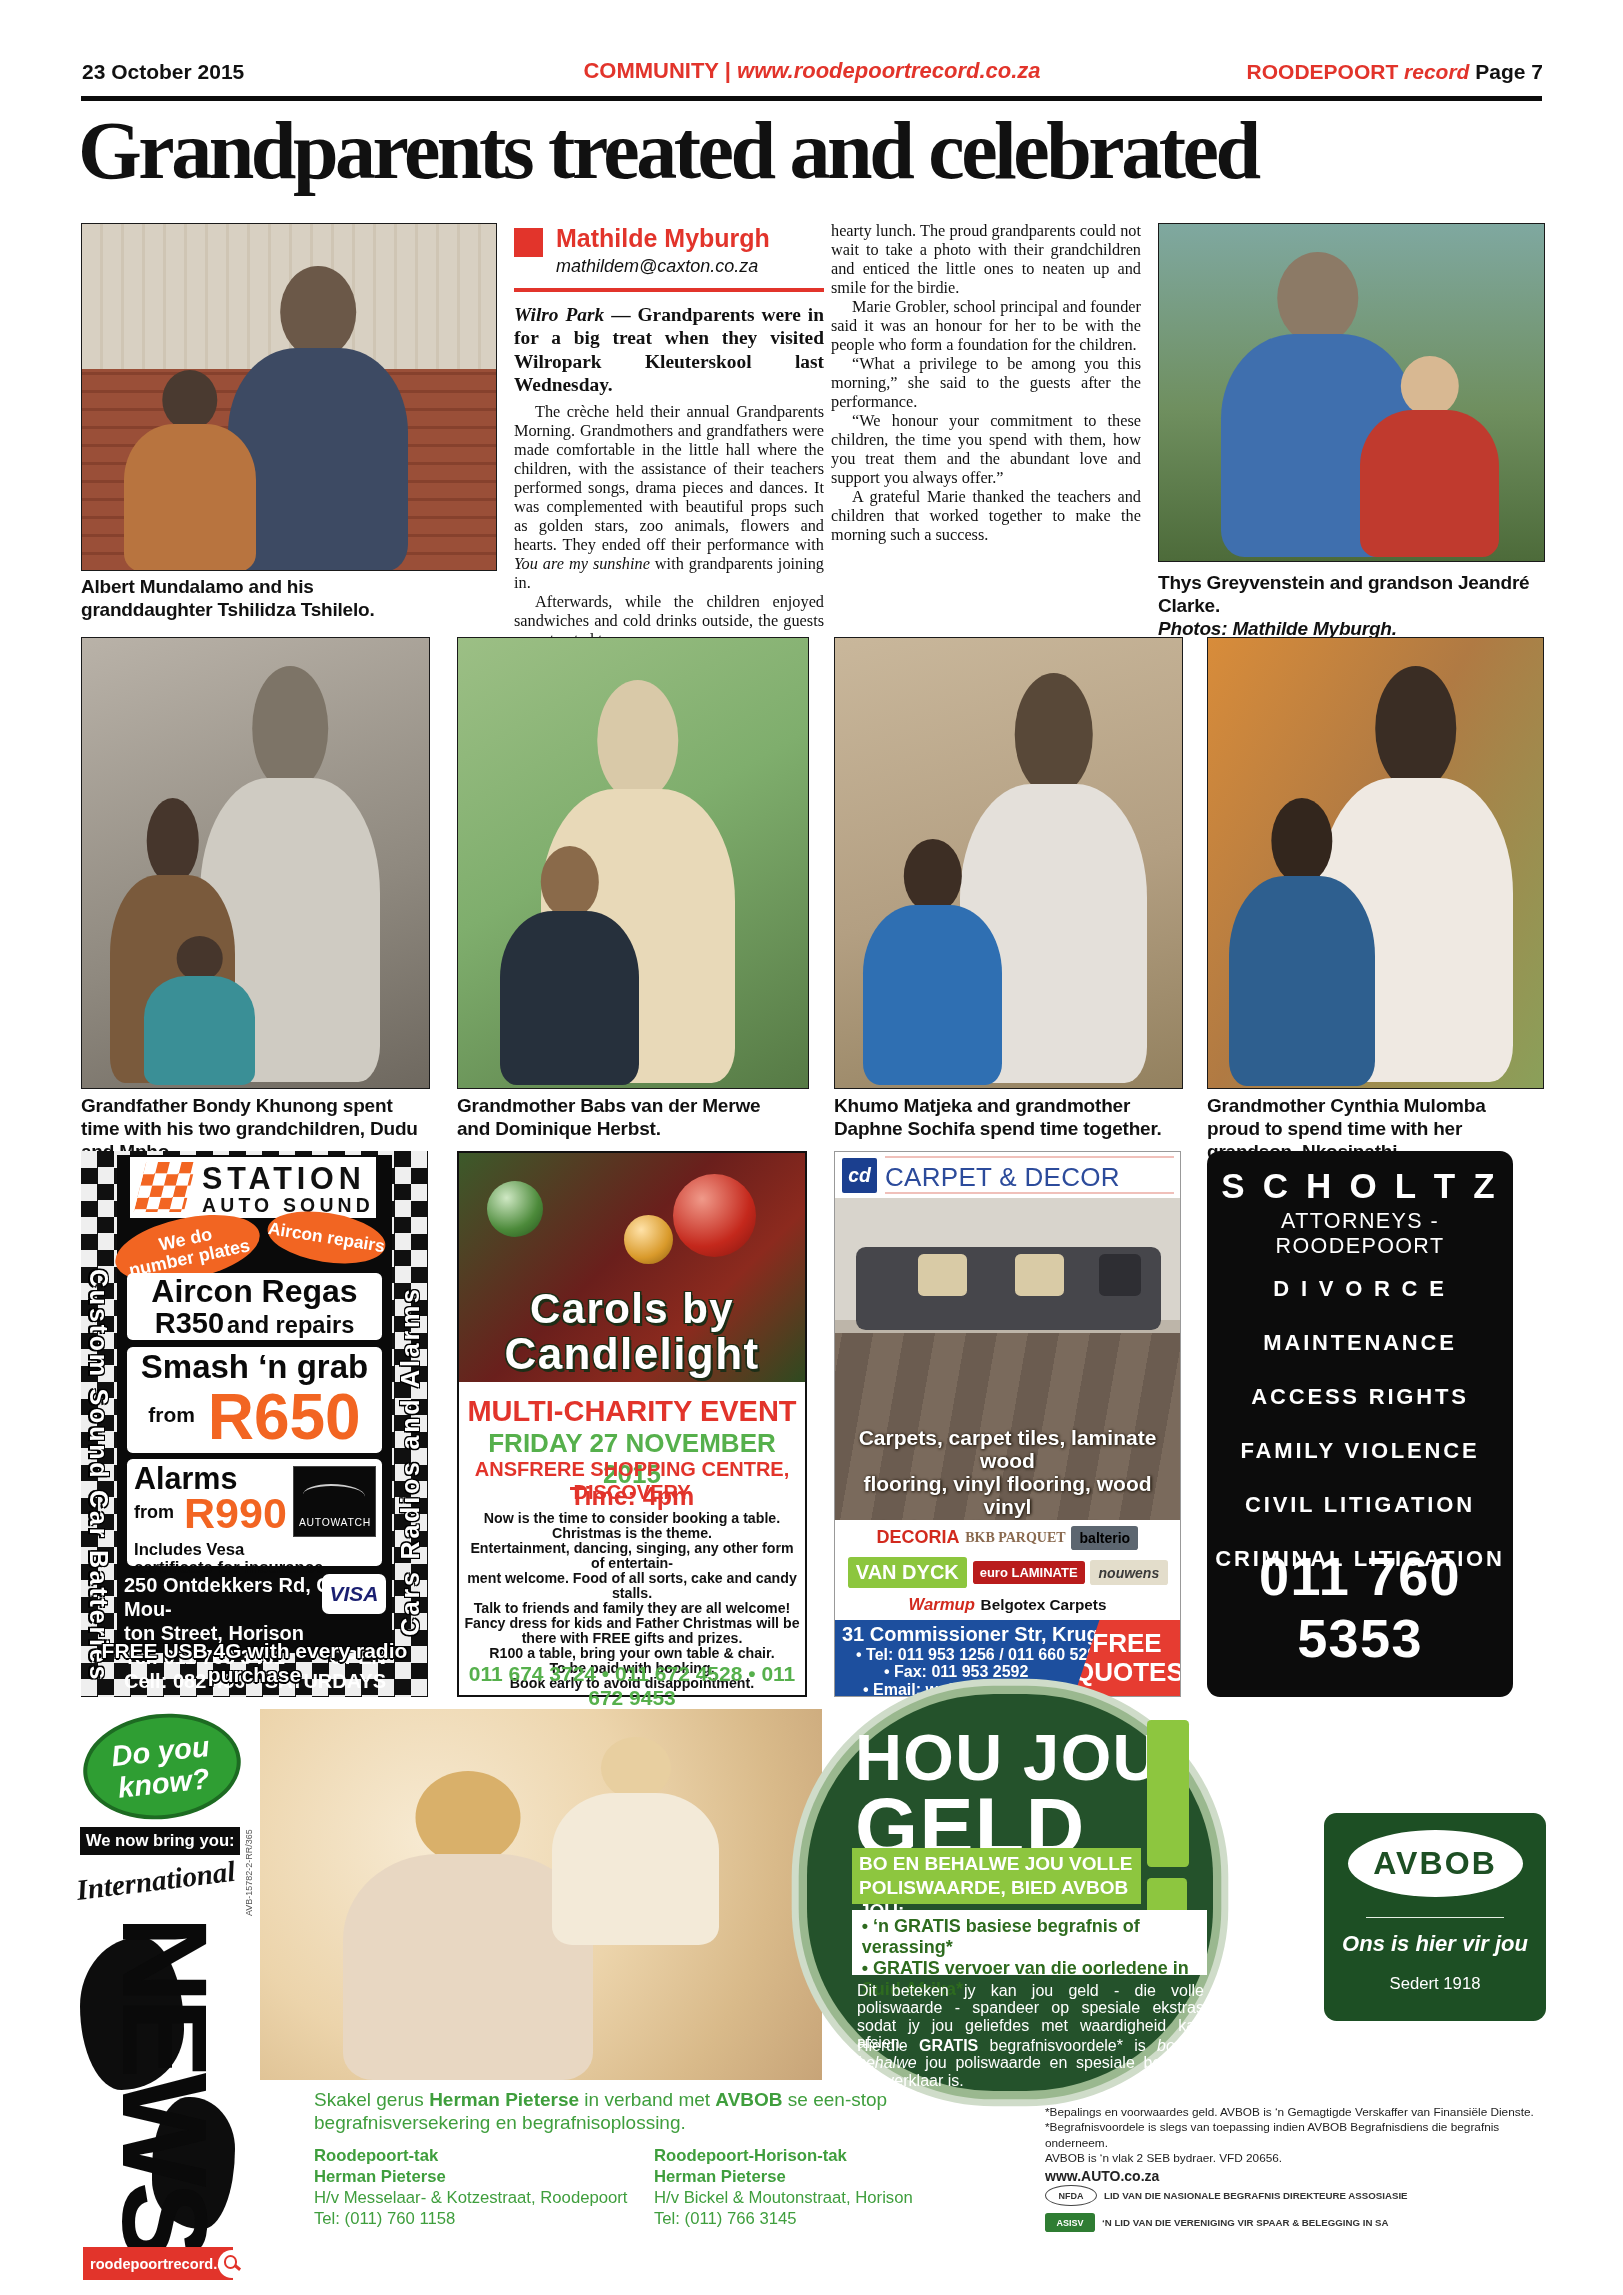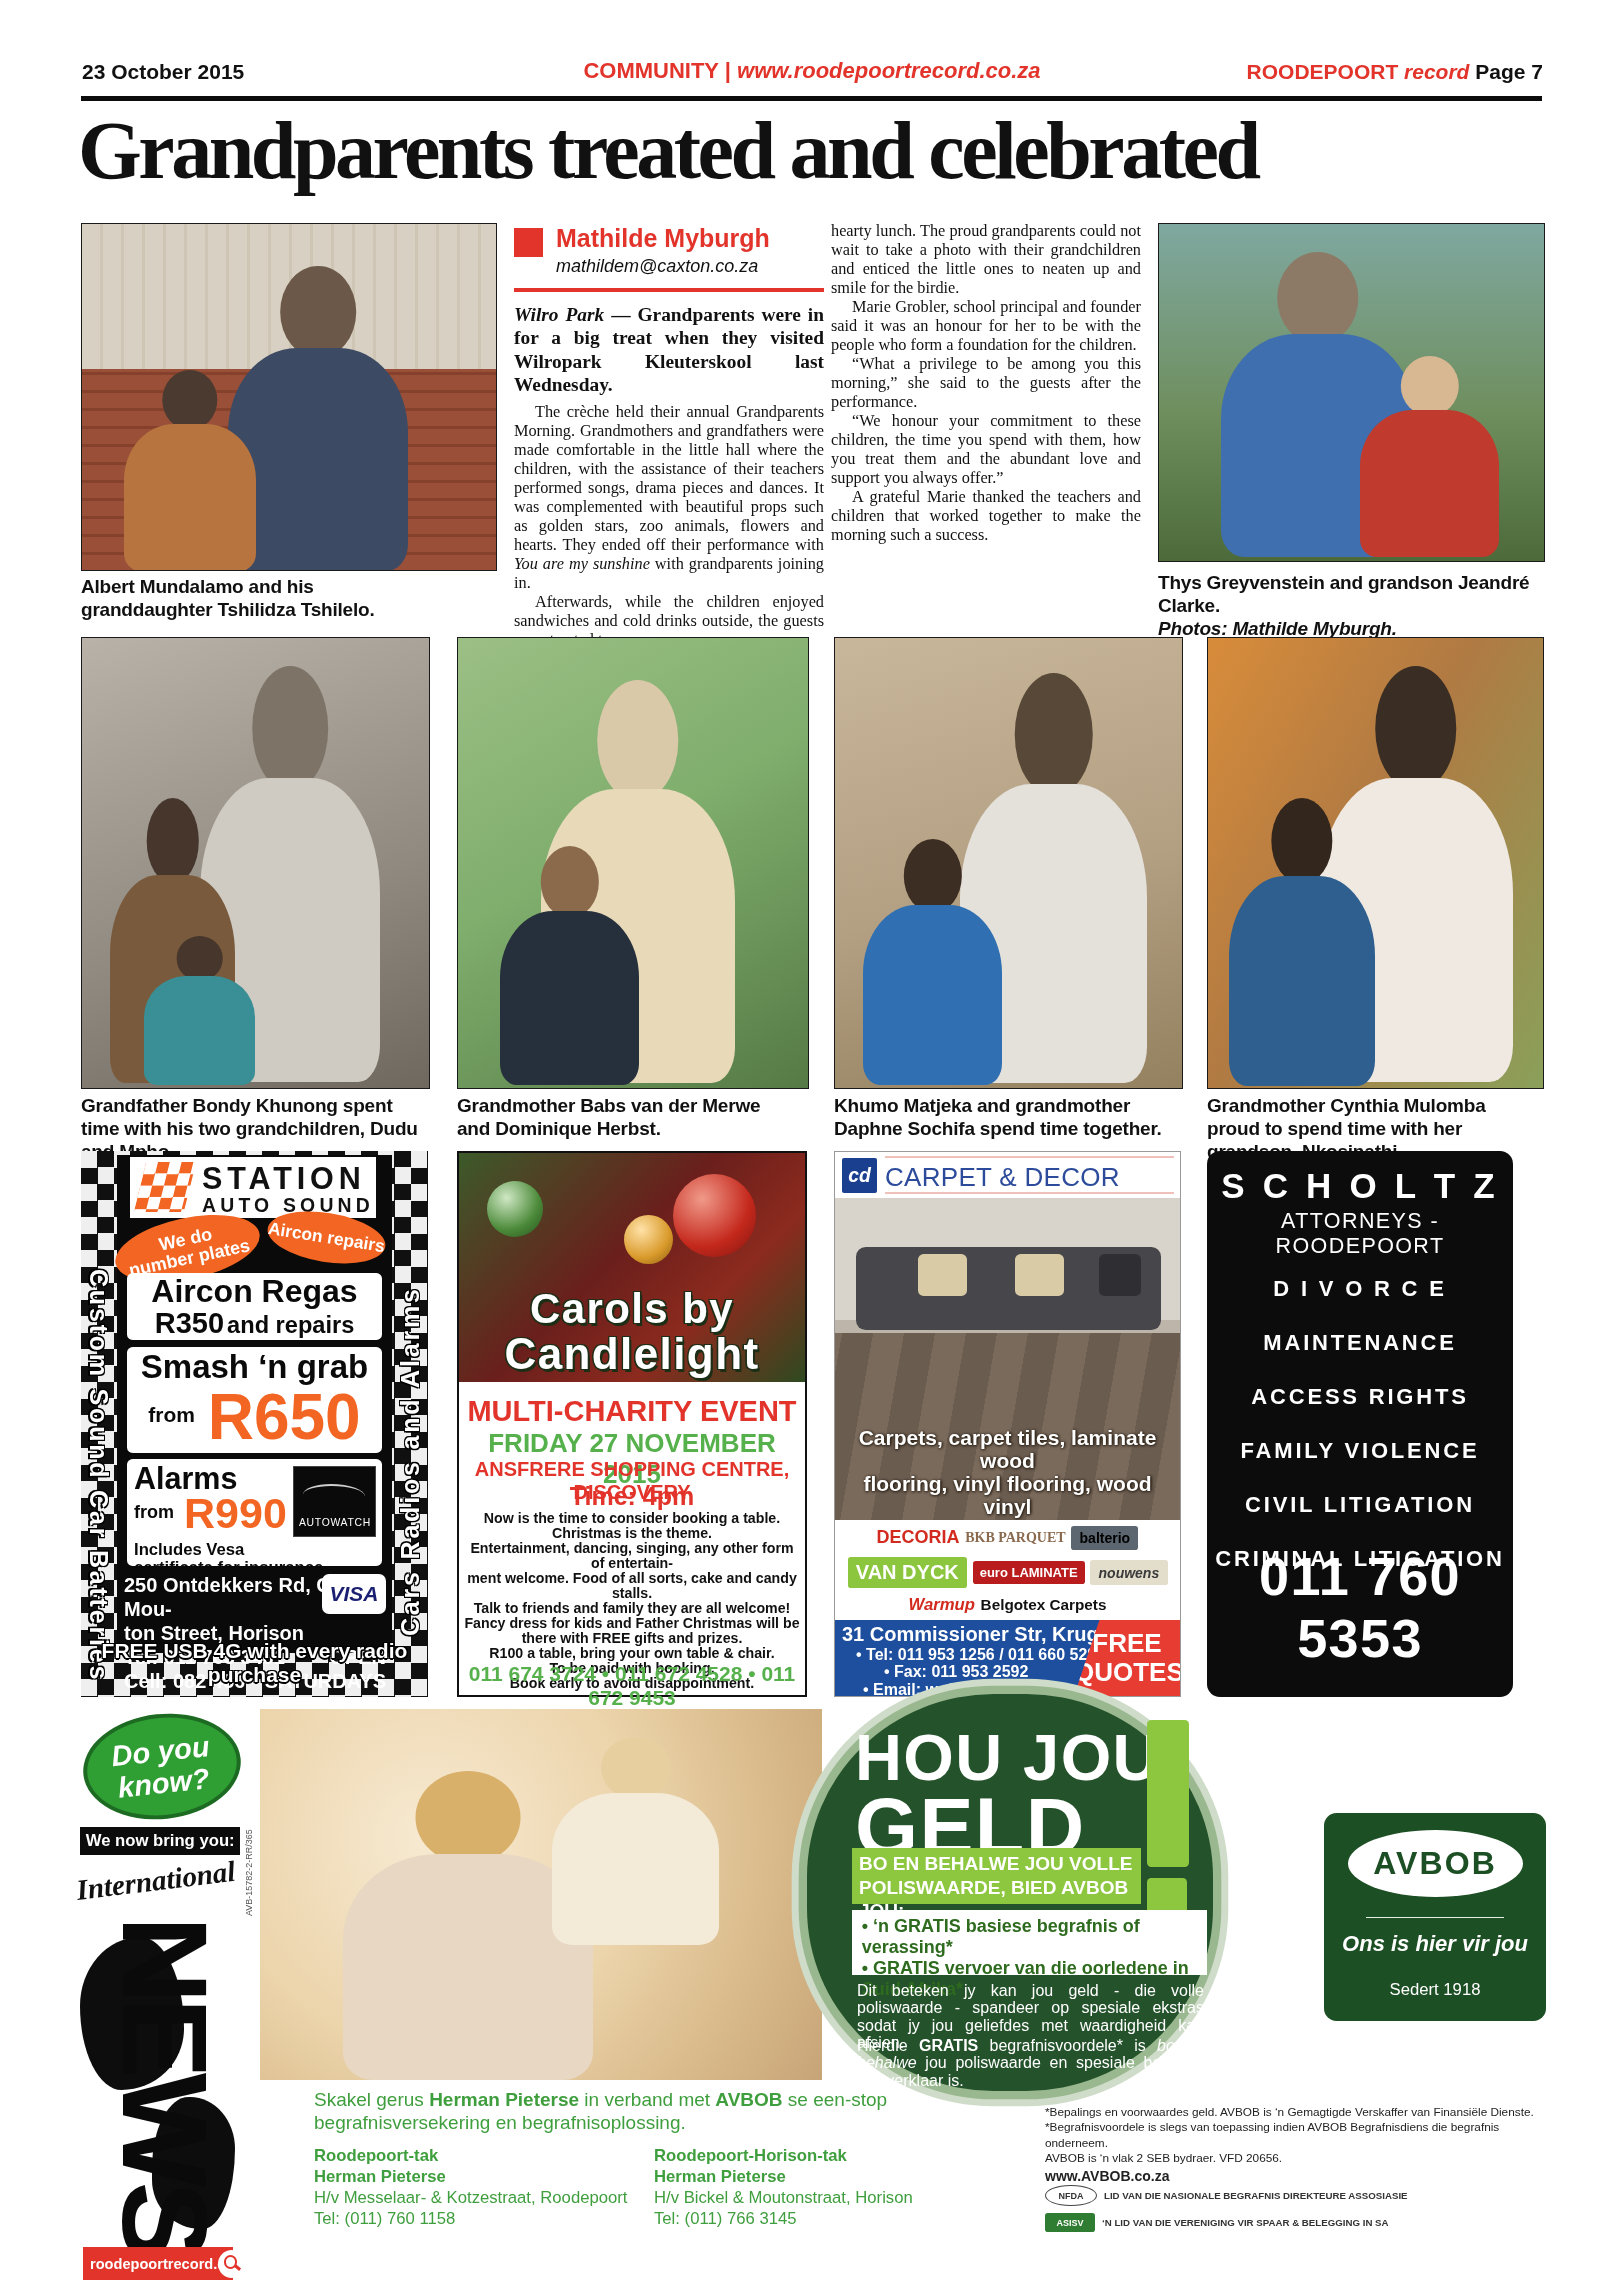--- a/index.html
+++ b/index.html
@@ -349,21 +349,21 @@
     <span>Hierdie </span><span class="bold">GRATIS</span><span> begrafnisvoordele* is </span><span class="italic">bo en behalwe</span><span> jou poliswaarde en spesiale bonusse wat verklaar is.</span>
   </div>
 
   <div class="abs" style="left:1324px;top:1813px;width:222px;height:208px;background:#1d4f24;border-radius:12.5px;">
     <div class="abs" style="left:23.6px;top:16.7px;width:175px;height:67px;background:#fff;border-radius:50%;
                 display:flex;align-items:center;justify-content:center;">
       <span class="bold" style="color:#1d4f24;font-size:32px;letter-spacing:2.1px;">AVBOB</span>
     </div>
     <div class="abs" style="left:42px;right:42px;top:104px;height:1.4px;background:#e6efe4;"></div>
     <div class="abs white bold italic center" style="left:0;right:0;top:118px;font-size:22px;">Ons is hier vir jou</div>
-    <div class="abs white center" style="left:0;right:0;top:161px;font-size:16.7px;margin-top:6px;">Sedert 1918</div>
+    <div class="abs white center" style="left:0;right:0;top:161px;font-size:16.7px;">Sedert 1918</div>
   </div>
 
   <div class="abs av-text-green" style="left:314px;top:2088px;font-size:19px;line-height:23px;">
     <span>Skakel gerus </span><span class="bold">Herman Pieterse</span><span> in verband met </span><span class="bold">AVBOB</span><span> se een-stop</span><br>
     <span>begrafnisversekering en begrafnisoplossing.</span>
   </div>
 
   <div class="abs av-text-green" style="left:314px;top:2145px;font-size:16.7px;line-height:21px;">
     <div class="bold">Roodepoort-tak</div>
     <div class="bold">Herman Pieterse</div>
@@ -374,21 +374,21 @@
     <div class="bold">Roodepoort-Horison-tak</div>
     <div class="bold">Herman Pieterse</div>
     <div>H/v Bickel &amp; Moutonstraat, Horison</div>
     <div>Tel: (011) 766 3145</div>
   </div>
 
   <div class="abs fineprint" style="left:1045px;top:2105px;width:514px;">
     <div>*Bepalings en voorwaardes geld. AVBOB is ‘n Gemagtigde Verskaffer van Finansiële Dienste.</div>
     <div>*Begrafnisvoordele is slegs van toepassing indien AVBOB Begrafnisdiens die begrafnis onderneem.</div>
     <div>AVBOB is ‘n vlak 2 SEB bydraer. VFD 20656.</div>
-    <div class="bold" style="font-size:14px;margin-top:2.8px;">www.AVBOB.co.za</div>
+    <div class="bold" style="font-size:14px;margin-top:2.8px;">www.AUTO.co.za</div>
   </div>
   <div class="abs" style="left:1045px;top:2185px;display:flex;align-items:center;gap:7px;">
     <span style="display:inline-flex;align-items:center;justify-content:center;width:50px;height:19.4px;border:1.4px solid #444;
                  border-radius:50%;font-size:9px;font-weight:bold;color:#333;">NFDA</span>
     <span class="bold" style="font-size:9.7px;color:#333;">LID VAN DIE NASIONALE BEGRAFNIS DIREKTEURE ASSOSIASIE</span>
   </div>
   <div class="abs" style="left:1045px;top:2213px;display:flex;align-items:center;gap:7px;">
     <span style="display:inline-flex;align-items:center;justify-content:center;width:50px;height:19.4px;background:#2f7d33;
                  border-radius:2.8px;font-size:9px;font-weight:bold;color:#fff;">ASISV</span>
     <span class="bold" style="font-size:9.7px;color:#333;">‘N LID VAN DIE VERENIGING VIR SPAAR &amp; BELEGGING IN SA</span>

